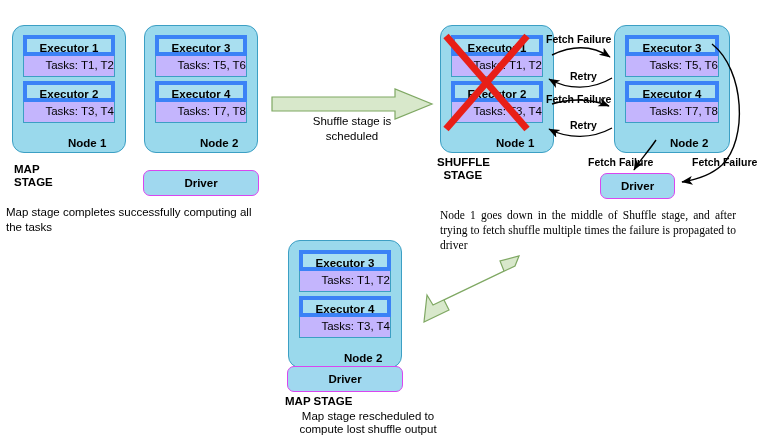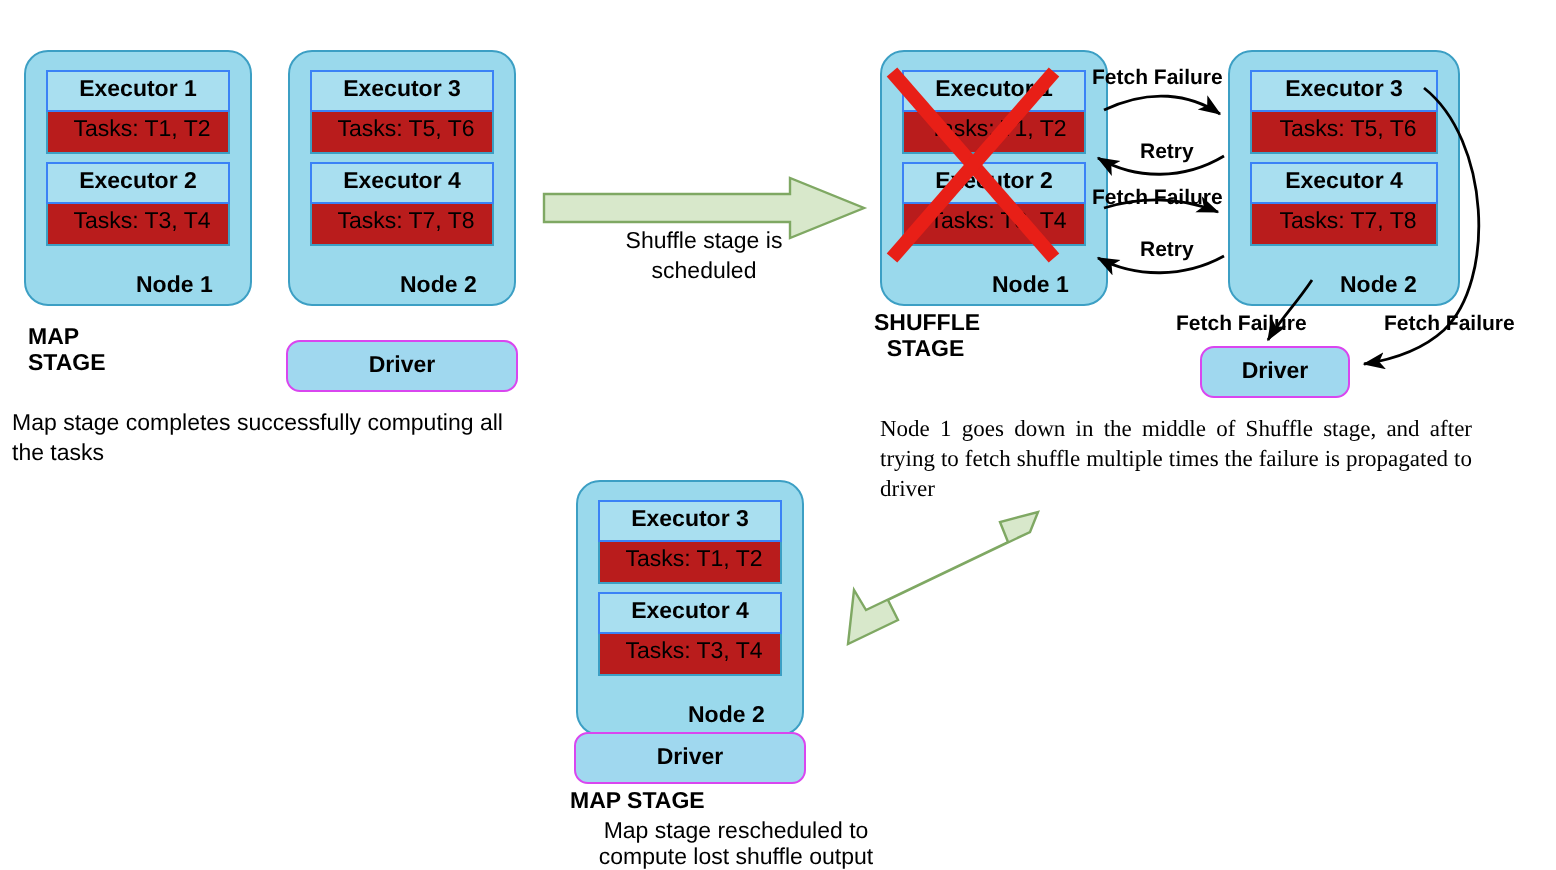--- a/index.html
+++ b/index.html
@@ -3,24 +3,24 @@
 <meta charset="utf-8">
 <style>
   html,body{margin:0;padding:0;background:#ffffff;}
   body{width:778px;height:435px;position:relative;overflow:hidden;
        font-family:"Liberation Sans","DejaVu Sans",sans-serif;color:#000;}
   
   .node{position:absolute;background:#9ad9ec;border:1px solid #3c9fc4;border-radius:12px;
         box-sizing:border-box;}
   .node-label{position:absolute;font-size:11.5px;font-weight:bold;color:#000;left:7px;margin-left:48px;}
   .exec-wrap{position:absolute;left:10px;right:10px;top:9px;}
-  .exec-box{background:#a9dff0;border:1px solid #3b82f6;box-sizing:border-box;
+  .exec-box{background:#a9dff0;border:4px solid #3b82f6;box-sizing:border-box;
             height:21px;line-height:19px;text-align:center;font-size:11.5px;font-weight:bold;}
-  .task-box{background:#b91c1c;border:1px solid #3c9fc4;border-top:none;box-sizing:border-box;
-            height:21px;line-height:19px;text-align:center;padding-left:4px;font-size:11.5px;}
+  .task-box{background:#c4b5fd;border:1px solid #3c9fc4;border-top:none;box-sizing:border-box;
+            height:21px;line-height:19px;text-align:right;padding-left:4px;font-size:11.5px;}
   .gap{height:4px;}
   
   .driver{position:absolute;background:#a0d8ef;border:1px solid #d946ef;border-radius:7px;
           box-sizing:border-box;text-align:center;font-size:11.5px;font-weight:bold;
           line-height:24px;height:26px;}
   
   .stage-title{position:absolute;font-size:11.5px;font-weight:bold;white-space:pre;line-height:13px;}
   .caption{position:absolute;font-size:11.5px;line-height:15px;color:#000;}
   .caption.justify{text-align:justify;font-family:Liberation Serif, serif;}
   .caption.center{text-align:center;}

